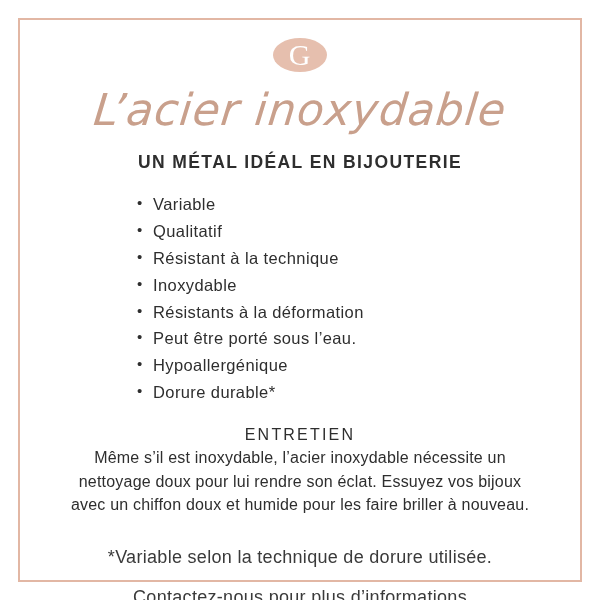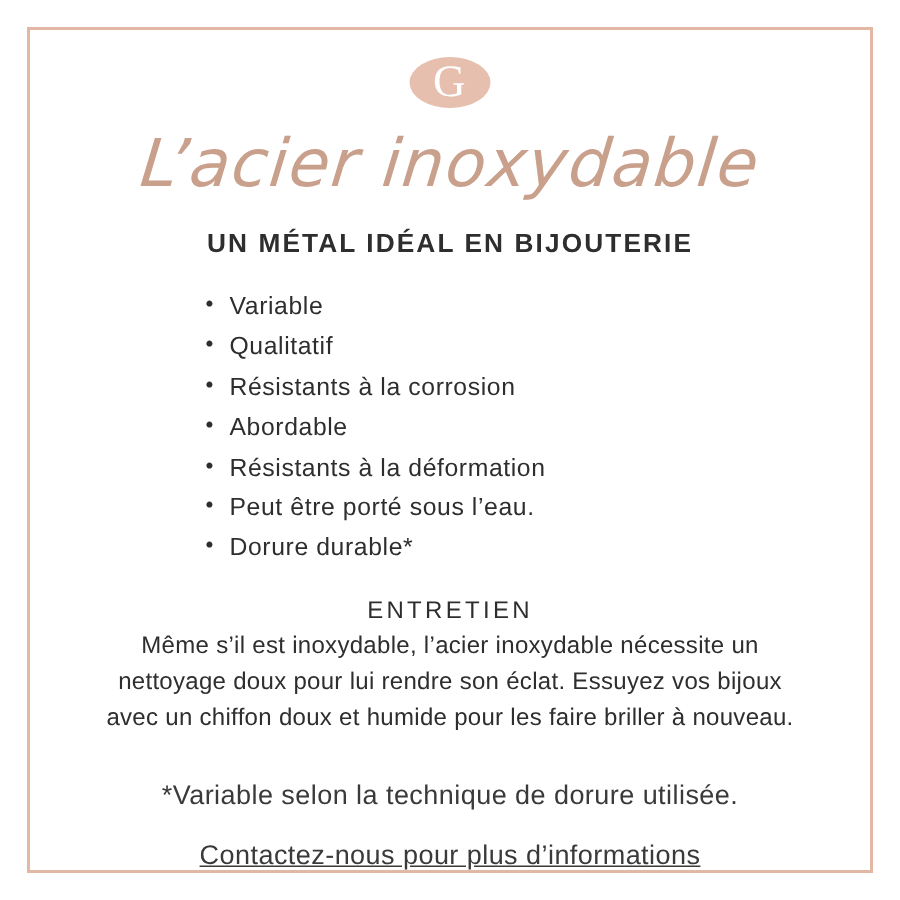--- a/index.html
+++ b/index.html
@@ -149,24 +149,25 @@
       <span>G</span>
     </div>
 
     <div class="title">L’acier inoxydable</div>
 
     <div class="subtitle">UN MÉTAL IDÉAL EN BIJOUTERIE</div>
 
     <ul class="list">
       <li>Variable</li>
       <li>Qualitatif</li>
-      <li>Résistants à la corrosion</li>
-      <li>Abordable</li>
+      <li>Résistant à la technique</li>
+      <li>Inoxydable</li>
       <li>Résistants à la déformation</li>
       <li>Peut être porté sous l’eau.</li>
+      <li>Hypoallergénique</li>
       <li>Dorure durable*</li>
     </ul>
 
     <div class="section-title">ENTRETIEN</div>
 
     <div class="paragraph">Même s’il est inoxydable, l’acier inoxydable nécessite un nettoyage doux pour lui rendre son éclat. Essuyez vos bijoux avec un chiffon doux et humide pour les faire briller à nouveau.</div>
 
     <div class="footnotes">
       <div>*Variable selon la technique de dorure utilisée.</div>
       <div>Contactez-nous pour plus d’informations</div>

